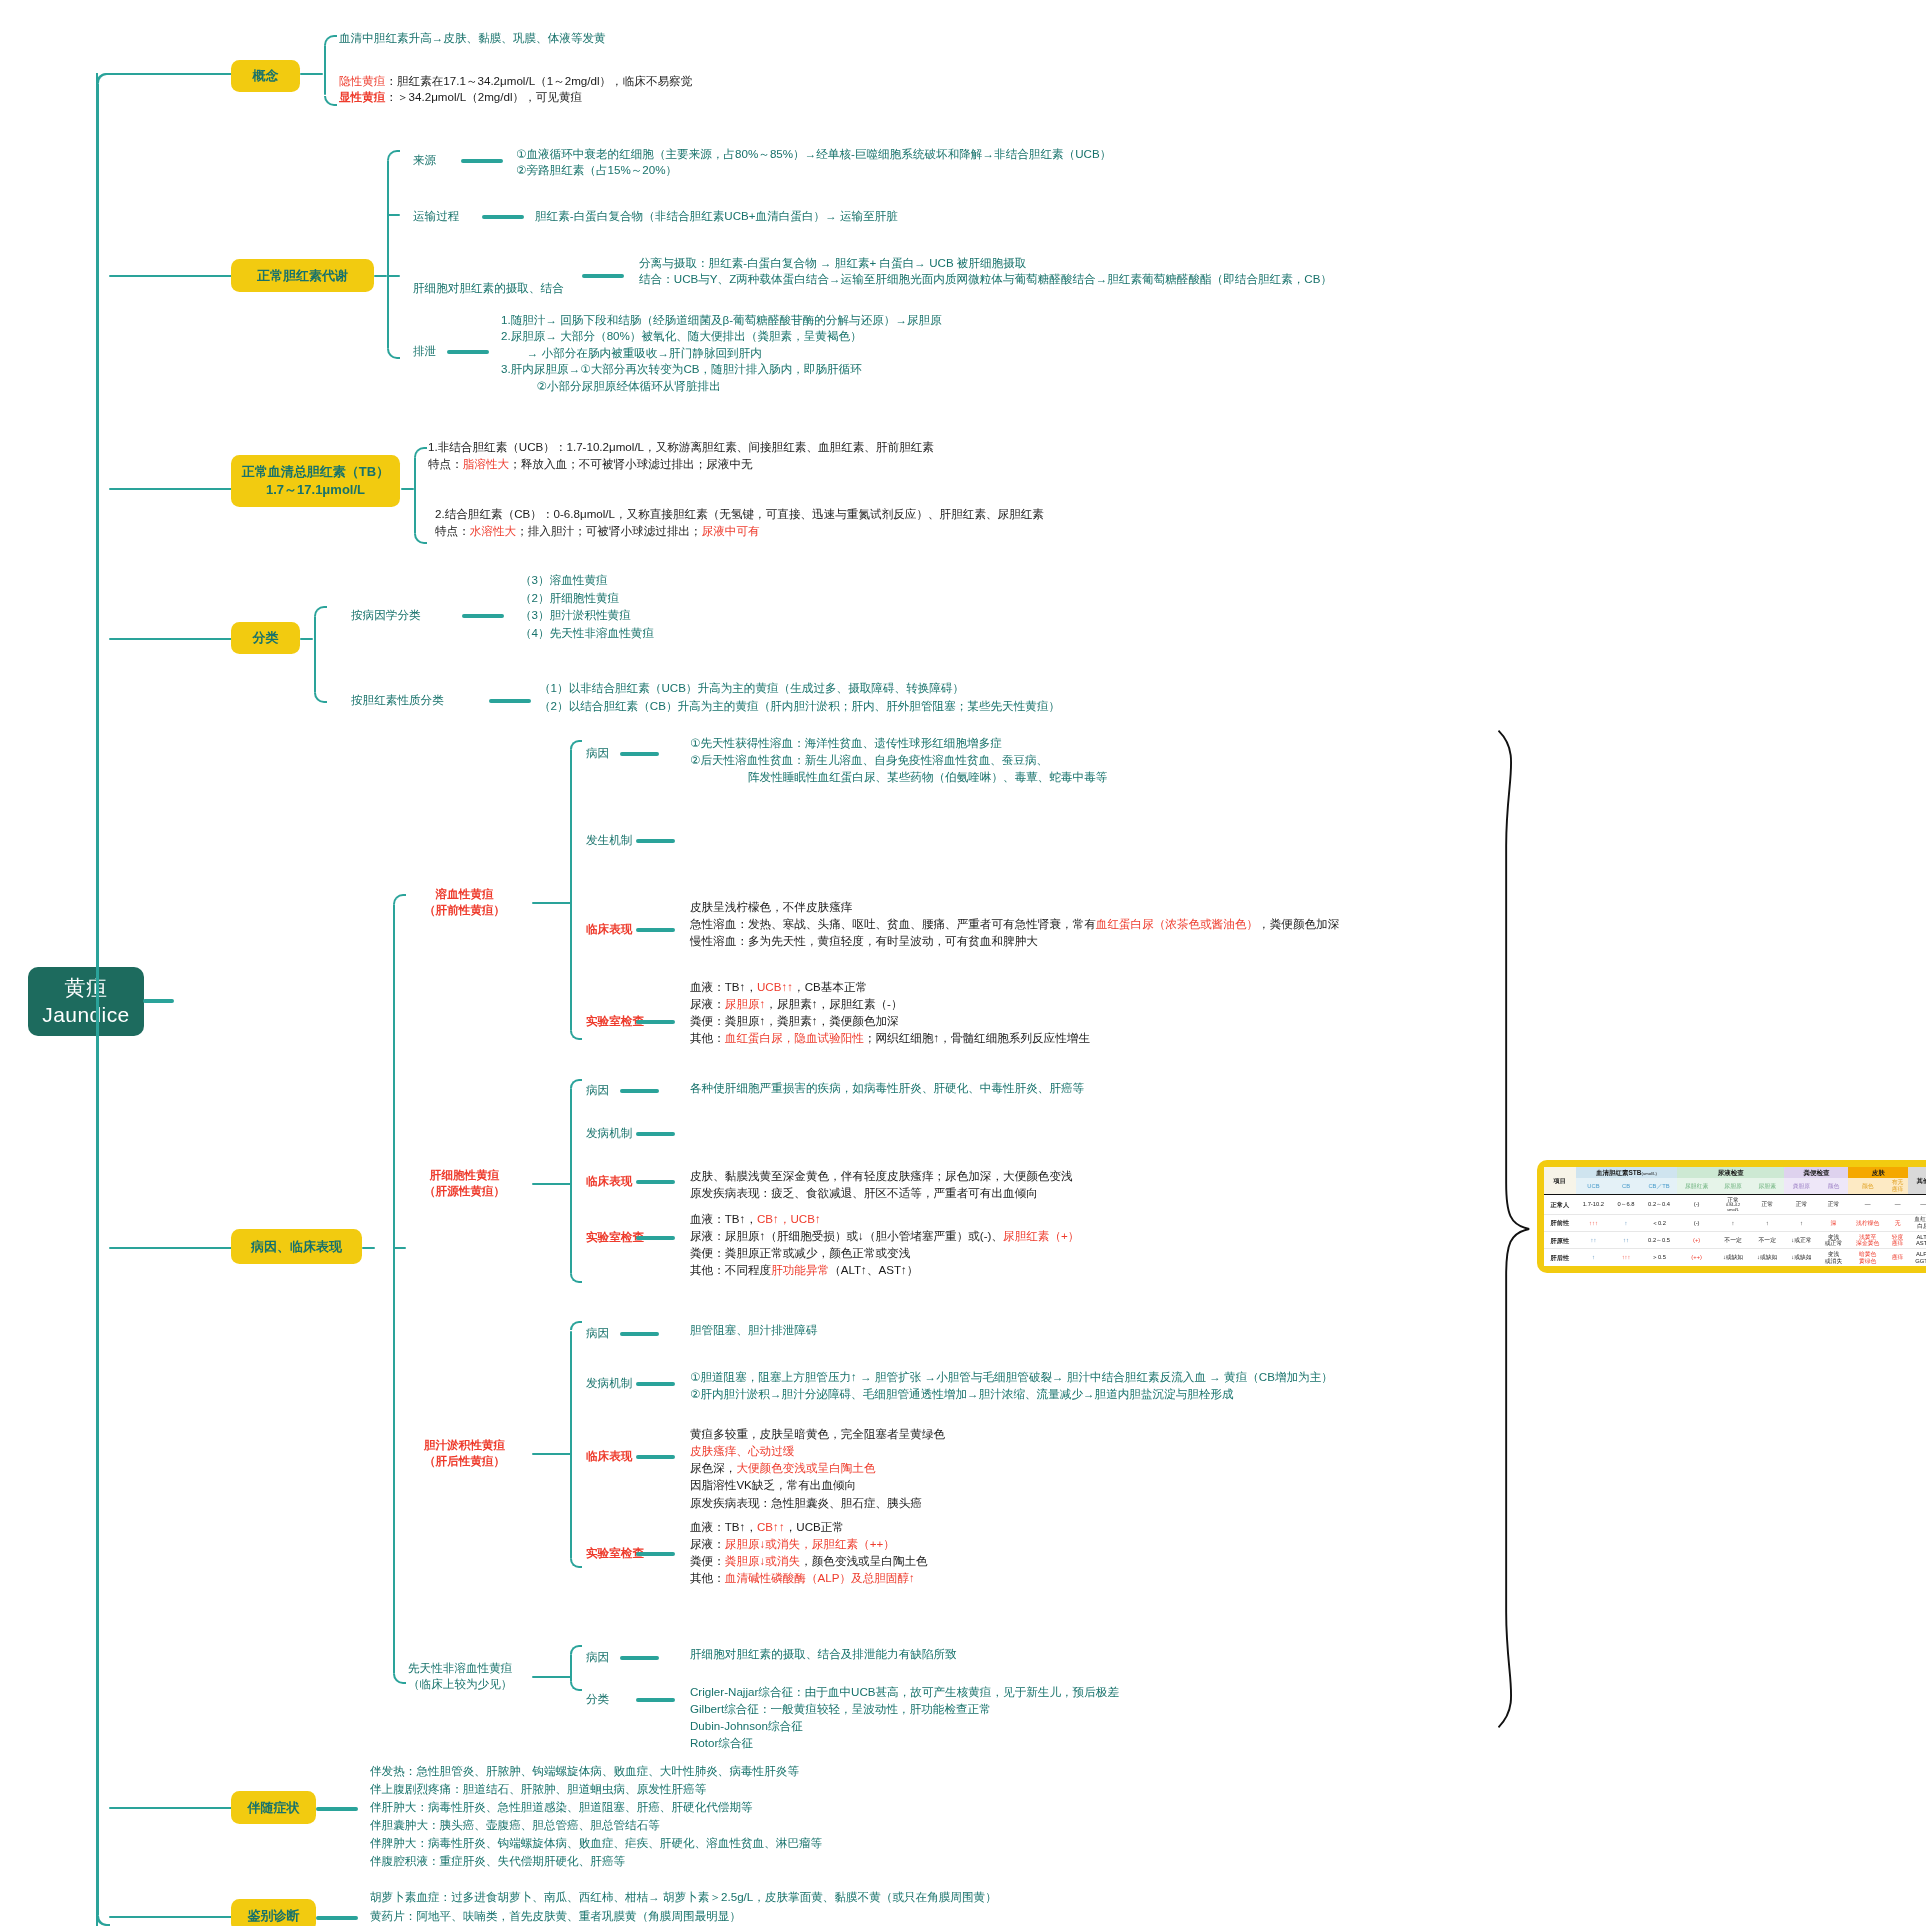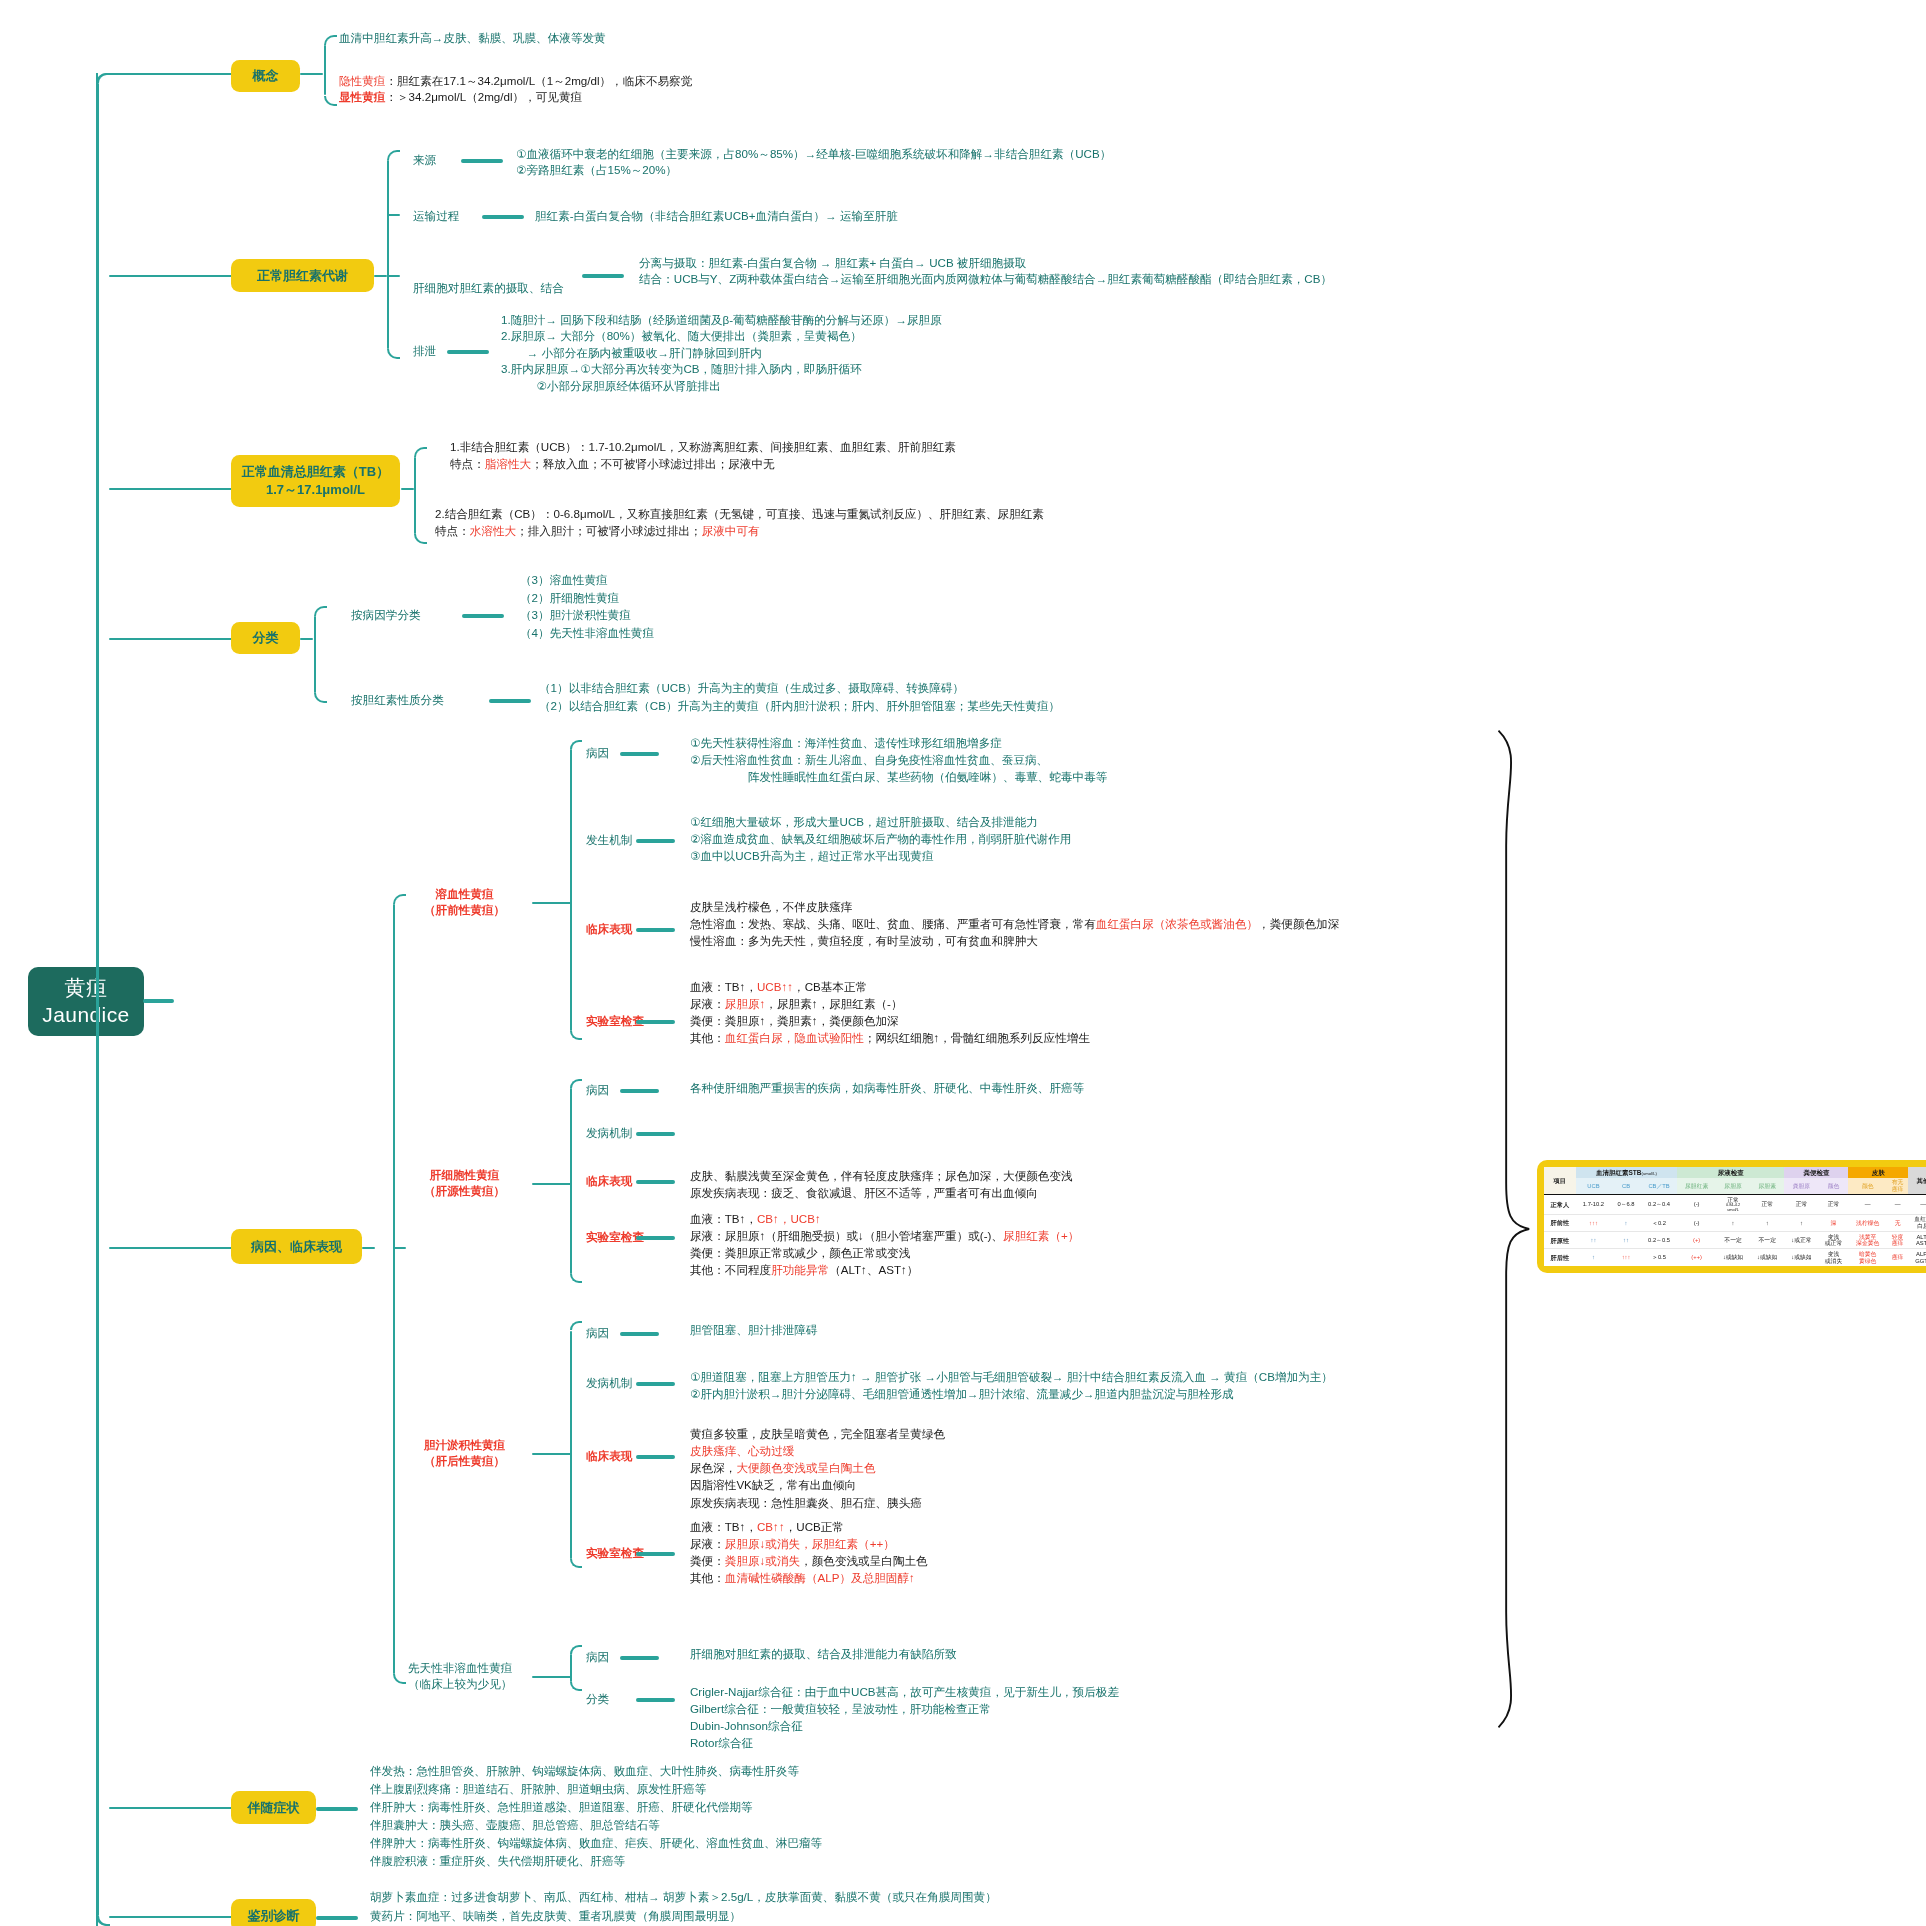--- a/index.html
+++ b/index.html
@@ -135,21 +135,21 @@
     <div style="position: absolute; left: 501px; top: 312px; font-size: 11.6px; line-height: 1.42; white-space: pre;"><div style="color: rgb(23, 114, 107);">1.随胆汁→ 回肠下段和结肠（经肠道细菌及β-葡萄糖醛酸苷酶的分解与还原）→尿胆原</div><div style="color: rgb(23, 114, 107);">2.尿胆原→ 大部分（80%）被氧化、随大便排出（粪胆素，呈黄褐色）</div><div style="color: rgb(23, 114, 107);">        → 小部分在肠内被重吸收→肝门静脉回到肝内</div><div style="color: rgb(23, 114, 107);">3.肝内尿胆原→①大部分再次转变为CB，随胆汁排入肠内，即肠肝循环</div><div style="color: rgb(23, 114, 107);">           ②小部分尿胆原经体循环从肾脏排出</div></div>
     <div class="hline" style="left: 109px; top: 488px; width: 123px;"></div>
     <div class="node" style="left: 231px; top: 455px; width: 169px; height: 52px; font-size: 13px;">
       <div style="white-space: pre-line;">正常血清总胆红素（TB）
 1.7～17.1μmol/L</div>
     </div>
     <div class="hline" style="left: 401px; top: 488px; width: 13px;"></div>
     <div style="position: absolute; left: 414px; top: 447px; width: 13px; height: 10px; border-top: 2.3px solid rgb(42, 163, 154); border-left: 2.3px solid rgb(42, 163, 154); border-top-left-radius: 10px;"></div>
     <div class="vline" style="left: 414px; top: 457px; height: 77px;"></div>
     <div style="position: absolute; left: 414px; top: 534px; width: 13px; height: 10px; border-bottom: 2.3px solid rgb(42, 163, 154); border-left: 2.3px solid rgb(42, 163, 154); border-bottom-left-radius: 10px;"></div>
-    <div style="position: absolute; left: 450px; top: 438px; font-size: 11.6px; line-height: 1.5; white-space: pre;"><div style="color: rgb(26, 26, 26);">1.非结合胆红素（UCB）：1.7-10.2μmol/L，又称游离胆红素、间接胆红素、血胆红素、肝前胆红素</div><div><span style="color: rgb(26, 26, 26);">特点：</span><span style="color: rgb(238, 59, 44);">脂溶性大</span><span style="color: rgb(26, 26, 26);">；释放入血；不可被肾小球滤过排出；尿液中无</span></div></div>
+    <div style="position: absolute; left: 428px; top: 438px; font-size: 11.6px; line-height: 1.5; white-space: pre;"><div style="color: rgb(26, 26, 26);">1.非结合胆红素（UCB）：1.7-10.2μmol/L，又称游离胆红素、间接胆红素、血胆红素、肝前胆红素</div><div><span style="color: rgb(26, 26, 26);">特点：</span><span style="color: rgb(238, 59, 44);">脂溶性大</span><span style="color: rgb(26, 26, 26);">；释放入血；不可被肾小球滤过排出；尿液中无</span></div></div>
     <div style="position: absolute; left: 435px; top: 505px; font-size: 11.6px; line-height: 1.5; white-space: pre;"><div style="color: rgb(26, 26, 26);">2.结合胆红素（CB）：0-6.8μmol/L，又称直接胆红素（无氢键，可直接、迅速与重氮试剂反应）、肝胆红素、尿胆红素</div><div><span style="color: rgb(26, 26, 26);">特点：</span><span style="color: rgb(238, 59, 44);">水溶性大</span><span style="color: rgb(26, 26, 26);">；排入胆汁；可被肾小球滤过排出；</span><span style="color: rgb(238, 59, 44);">尿液中可有</span></div></div>
     <div class="hline" style="left: 109px; top: 638px; width: 123px;"></div>
     <div class="node" style="left: 231px; top: 622px; width: 69px; height: 32px; font-size: 13px;">
       <div style="white-space: pre-line;">分类</div>
     </div>
     <div class="hline" style="left: 300px; top: 638px; width: 13px;"></div>
     <div style="position: absolute; left: 314px; top: 606px; width: 13px; height: 10px; border-top: 2.3px solid rgb(42, 163, 154); border-left: 2.3px solid rgb(42, 163, 154); border-top-left-radius: 10px;"></div>
     <div class="vline" style="left: 314px; top: 616px; height: 77px;"></div>
     <div style="position: absolute; left: 314px; top: 693px; width: 13px; height: 10px; border-bottom: 2.3px solid rgb(42, 163, 154); border-left: 2.3px solid rgb(42, 163, 154); border-bottom-left-radius: 10px;"></div>
     <div class="lbl" style="left: 351px; top: 607px; color: rgb(23, 114, 107); white-space: pre-line;">按病因学分类</div>
@@ -171,21 +171,20 @@
 （肝前性黄疸）</div>
     <div class="hline" style="left: 532px; top: 902px; width: 39px;"></div>
     <div style="position: absolute; left: 570px; top: 740px; width: 11.6px; height: 9.2px; border-top: 2.3px solid rgb(42, 163, 154); border-left: 2.3px solid rgb(42, 163, 154); border-top-left-radius: 9.2px;"></div>
     <div class="vline" style="left: 570px; top: 749px; height: 282px;"></div>
     <div style="position: absolute; left: 570px; top: 1031px; width: 11.6px; height: 9.2px; border-bottom: 2.3px solid rgb(42, 163, 154); border-left: 2.3px solid rgb(42, 163, 154); border-bottom-left-radius: 9.2px;"></div>
     <div class="lbl" style="left: 586px; top: 745px; color: rgb(23, 114, 107); white-space: pre-line;">病因</div>
     <div class="hline thick" style="left: 620px; top: 752px; width: 39px;"></div>
     <div style="position: absolute; left: 690px; top: 734px; font-size: 11.6px; line-height: 1.48; white-space: pre;"><div><span style="color: rgb(23, 114, 107);">①先天性获得性溶血：海洋性贫血、遗传性球形红细胞增多症</span></div><div><span style="color: rgb(23, 114, 107);">②后天性溶血性贫血：新生儿溶血、自身免疫性溶血性贫血、蚕豆病、</span></div><div><span style="color: rgb(23, 114, 107);">                  阵发性睡眠性血红蛋白尿、某些药物（伯氨喹啉）、毒蕈、蛇毒中毒等</span></div></div>
     <div class="lbl" style="left: 586px; top: 832px; color: rgb(23, 114, 107); white-space: pre-line;">发生机制</div>
     <div class="hline thick" style="left: 636px; top: 839px; width: 39px;"></div>
-    <div style="position: absolute; left: 690px; top: 813px; font-size: 11.6px; line-height: 1.48; white-space: pre;"><div><span style="color: rgb(23, 114, 107);">①红细胞大量破坏，形成大量UCB，超过肝脏摄取、结合及排泄能力</span></div><div><span style="color: rgb(23, 114, 107);">②溶血造成贫血、缺氧及红细胞破坏后产物的毒性作用，削弱肝脏代谢作用</span></div><div><span style="color: rgb(23, 114, 107);">③血中以UCB升高为主，超过正常水平出现黄疸</span></div></div>
     <div class="lbl" style="left: 586px; top: 921px; color: rgb(238, 59, 44); font-weight: 600; white-space: pre-line;">临床表现</div>
     <div class="hline thick" style="left: 636px; top: 928px; width: 39px;"></div>
     <div style="position: absolute; left: 690px; top: 898px; font-size: 11.6px; line-height: 1.48; white-space: pre;"><div><span style="color: rgb(26, 26, 26);">皮肤呈浅柠檬色，不伴皮肤瘙痒</span></div><div><span style="color: rgb(26, 26, 26);">急性溶血：发热、寒战、头痛、呕吐、贫血、腰痛、严重者可有急性肾衰，常有</span><span style="color: rgb(238, 59, 44);">血红蛋白尿（浓茶色或酱油色）</span><span style="color: rgb(26, 26, 26);">，粪便颜色加深</span></div><div><span style="color: rgb(26, 26, 26);">慢性溶血：多为先天性，黄疸轻度，有时呈波动，可有贫血和脾肿大</span></div></div>
     <div class="lbl" style="left: 586px; top: 1013px; color: rgb(238, 59, 44); font-weight: 600; white-space: pre-line;">实验室检查</div>
     <div class="hline thick" style="left: 636px; top: 1020px; width: 39px;"></div>
     <div style="position: absolute; left: 690px; top: 978px; font-size: 11.6px; line-height: 1.48; white-space: pre;"><div><span style="color: rgb(26, 26, 26);">血液：TB↑，</span><span style="color: rgb(238, 59, 44);">UCB↑↑</span><span style="color: rgb(26, 26, 26);">，CB基本正常</span></div><div><span style="color: rgb(26, 26, 26);">尿液：</span><span style="color: rgb(238, 59, 44);">尿胆原↑</span><span style="color: rgb(26, 26, 26);">，尿胆素↑，尿胆红素（-）</span></div><div><span style="color: rgb(26, 26, 26);">粪便：粪胆原↑，粪胆素↑，粪便颜色加深</span></div><div><span style="color: rgb(26, 26, 26);">其他：</span><span style="color: rgb(238, 59, 44);">血红蛋白尿，隐血试验阳性</span><span style="color: rgb(26, 26, 26);">；网织红细胞↑，骨髓红细胞系列反应性增生</span></div></div>
     <div class="lbl" style="left: 424px; top: 1167px; text-align: center; color: rgb(238, 59, 44); font-weight: 600; white-space: pre-line;">肝细胞性黄疸
 （肝源性黄疸）</div>
     <div class="hline" style="left: 532px; top: 1183px; width: 39px;"></div>
     <div style="position: absolute; left: 570px; top: 1079px; width: 11.6px; height: 9.2px; border-top: 2.3px solid rgb(42, 163, 154); border-left: 2.3px solid rgb(42, 163, 154); border-top-left-radius: 9.2px;"></div>

